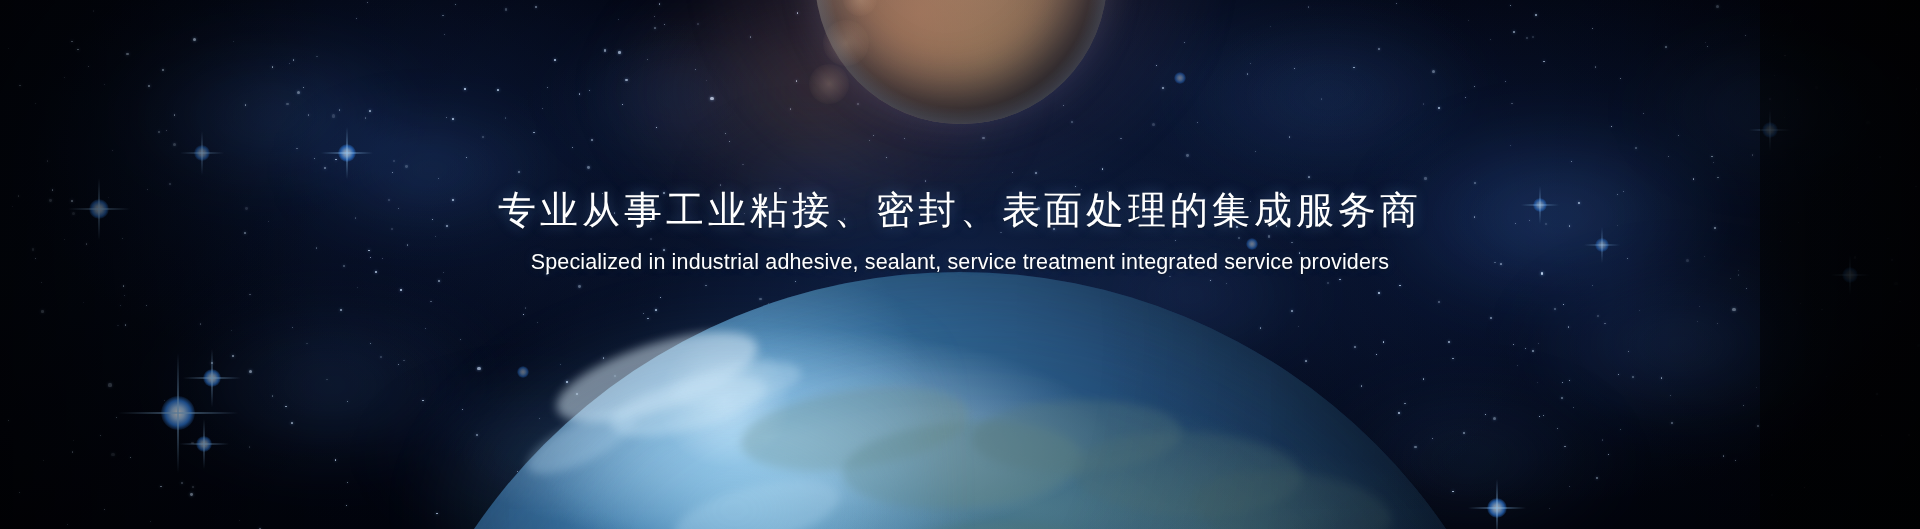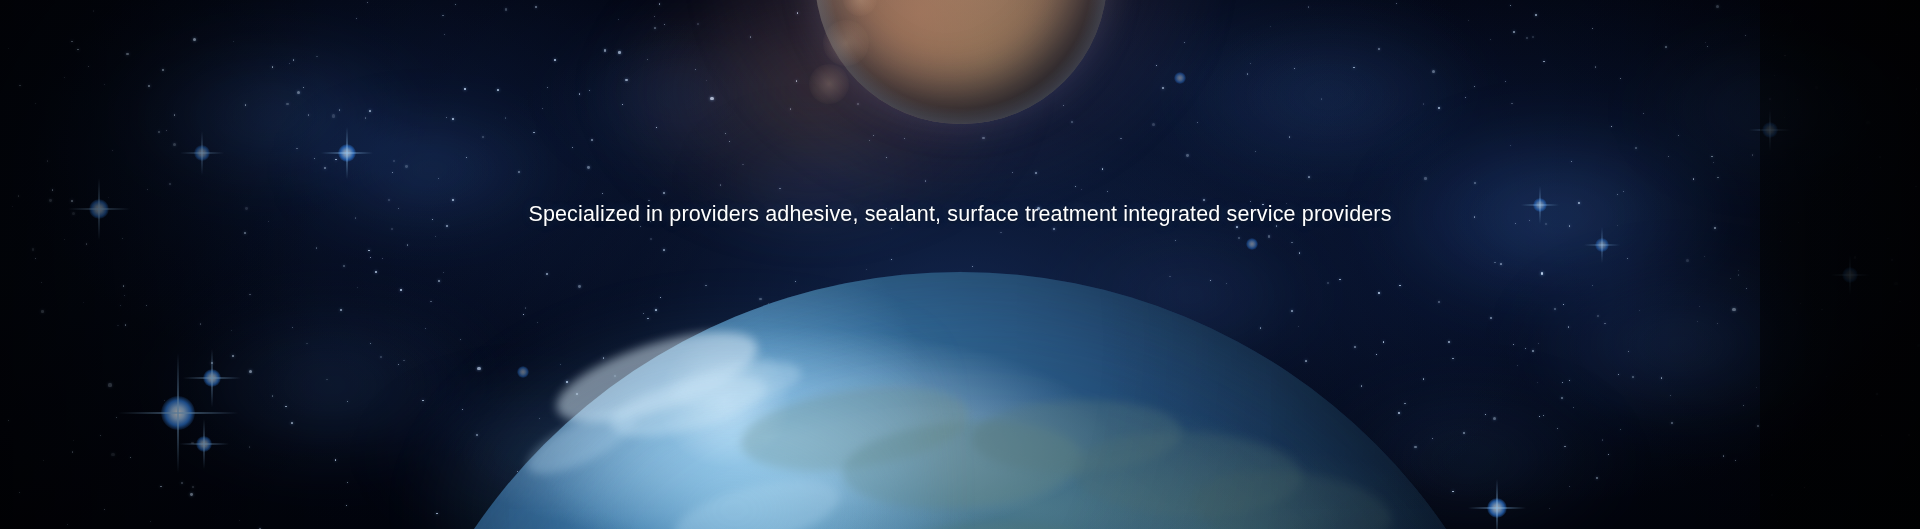--- a/index.html
+++ b/index.html
@@ -722,16 +722,17 @@
     <div class="earth-terminator"></div>
     <div class="earth-limb"></div>
     <div class="earth-brightlimb"></div>
   </div>
 
   <div class="seam"></div>
 
   <div class="vignette"></div>
 
   <div id="hero-copy">
-    <div id="hero-subtitle">Specialized in providers adhesive, sealant, surface treatment integrated service providers</div>
+    <div id="hero-title">专业从事工业粘接、密封、表面处理的集成服务商</div>
+    <div id="hero-subtitle">Specialized in industrial adhesive, sealant, service treatment integrated service providers</div>
   </div>
 
 </div>
 
 </body></html>

